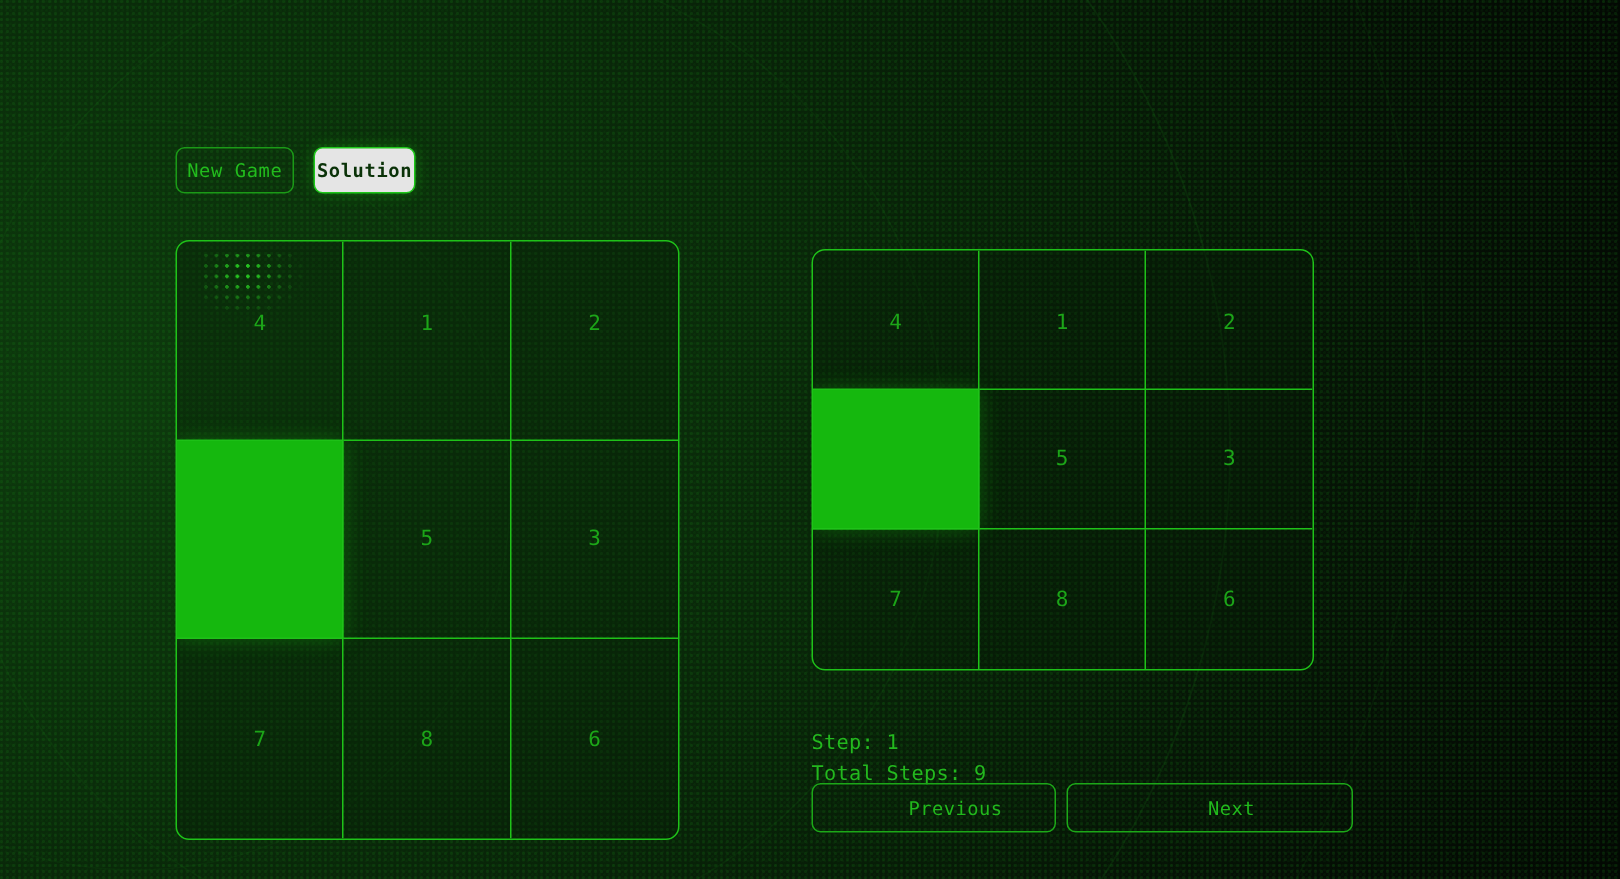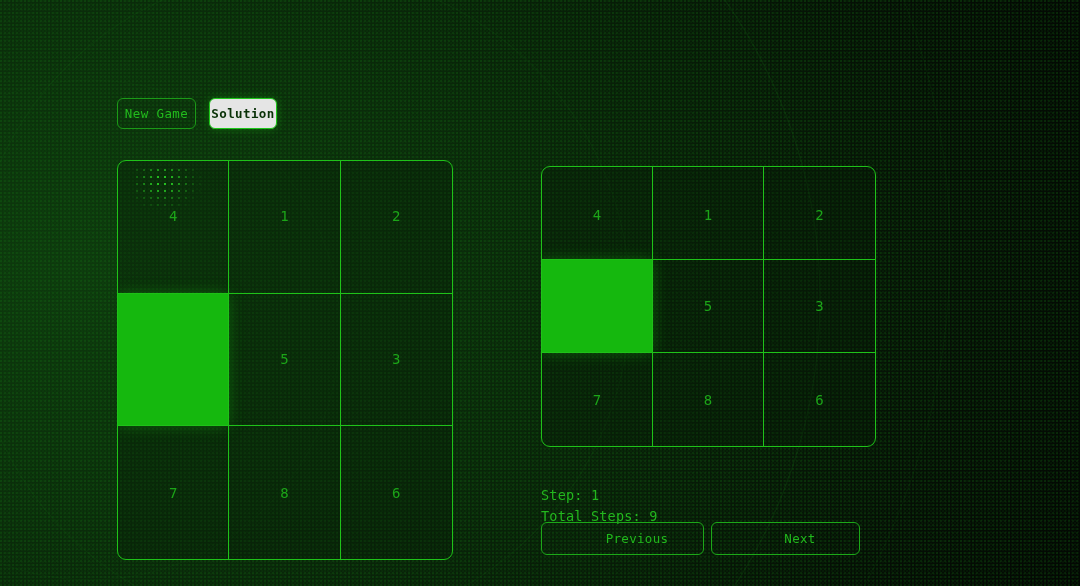--- a/index.html
+++ b/index.html
@@ -208,21 +208,21 @@
     font-family: inherit;
     font-size: 12.5px;
     letter-spacing: .3px;
     display: flex;
     align-items: center;
     justify-content: center;
     cursor: pointer;
     padding-left: 29px;
   }
   #previous-button { left: 0;   width: 163px; }
-  #next-button     { left: 170px; width: 149px; }
+  #next-button     { left: 170px; width: 191px; }
 </style>
 </head>
 <body>
 
 <div id="bg-gradient"></div>
 
 <svg id="bg-arcs" viewBox="0 0 1080 586" preserveAspectRatio="none">
   <circle cx="300" cy="300" r="520" fill="none" stroke="#1c7a1c" stroke-width="1.2" opacity=".30"></circle>
   <circle cx="300" cy="300" r="330" fill="none" stroke="#1c7a1c" stroke-width="1.1" opacity=".22"></circle>
   <circle cx="250" cy="250" r="700" fill="none" stroke="#1c7a1c" stroke-width="1.1" opacity=".18"></circle>

